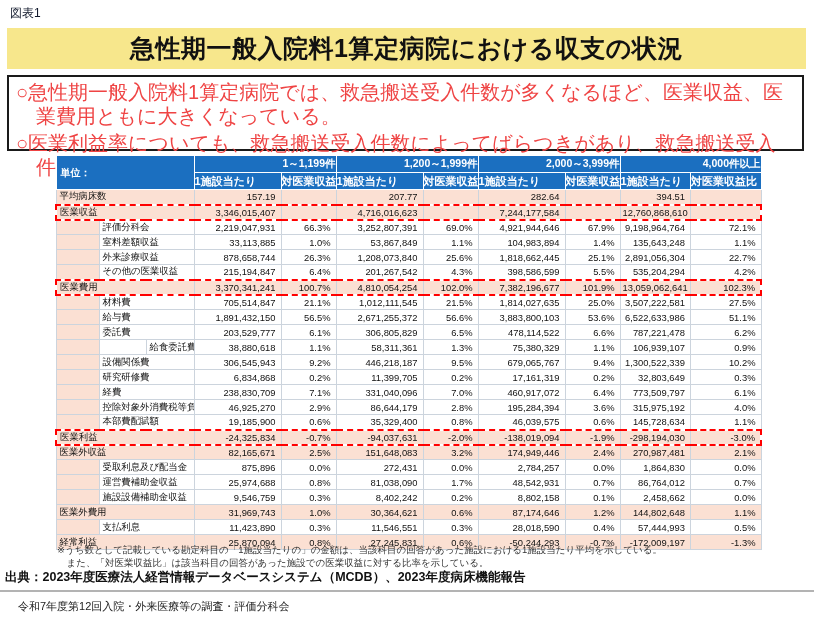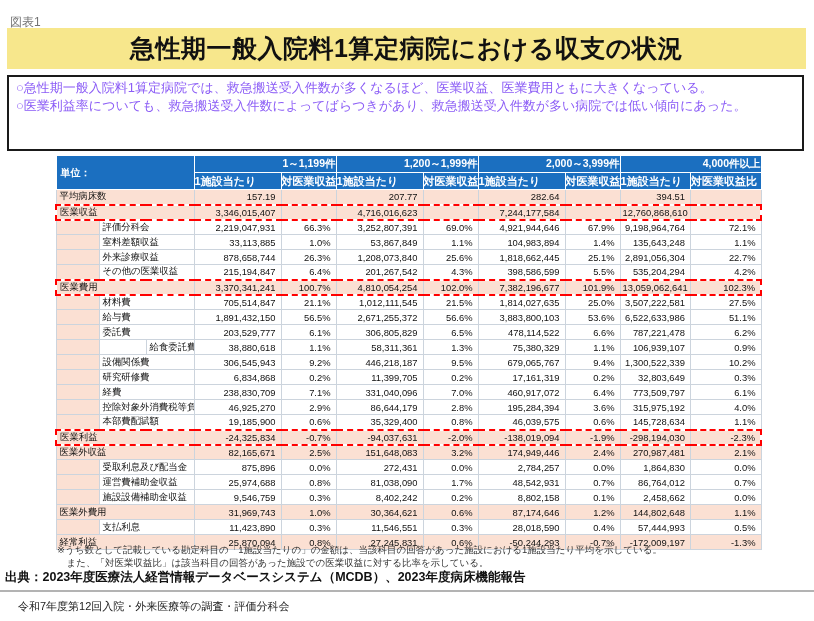--- a/index.html
+++ b/index.html
@@ -7,29 +7,29 @@
     --pink:#fbe0d3;
     --yellow:#f7e78c;
     --red:#ff0000;
     --grid:#ccd4dd;
   }
   *{margin:0;padding:0;box-sizing:border-box;}
   html,body{background:#fff;}
   body{font-family:"Liberation Sans","DejaVu Sans",sans-serif;color:#111;}
   .page{position:relative;width:814px;height:621px;background:#fff;overflow:hidden;}
 
-  .fig-label{position:absolute;left:10px;top:14px;font-size:12px;color:#737373;}
+  .fig-label{position:absolute;left:10px;top:5px;font-size:12px;color:#0f172a;}
 
   .title-bar{position:absolute;left:7px;top:28px;width:799px;height:41px;
     background:var(--yellow);display:flex;align-items:center;justify-content:center;}
   .title-bar span{font-size:25px;font-weight:700;color:#111;letter-spacing:0.5px;}
 
   .summary-box{position:absolute;left:7px;top:75px;width:797px;height:76px;
     border:2px solid #1a1a1a;background:#fff;padding:3px 7px;}
-  .summary-box p{font-size:13px;line-height:1.22;padding-left:1em;text-indent:-1em;margin-bottom:2px;color:#8b5cf6;}
+  .summary-box p{font-size:20px;line-height:1.22;padding-left:1em;text-indent:-1em;margin-bottom:2px;color:#ef4444;}
 
   .tablewrap{position:absolute;left:55px;top:155px;}
   table{border-collapse:collapse;table-layout:fixed;width:707px;}
   thead tr{height:17px;}
   tbody tr{height:15px;}
   th{background:var(--blue);color:#fff;border:1px solid #fff;font-weight:700;
      overflow:hidden;white-space:nowrap;}
   th.unit{text-align:left;padding-left:4px;font-size:10px;}
   th.group{text-align:right;font-size:10.5px;}
   th.sub{text-align:left;padding-right:3px;font-size:11px;margin-top:32px;}
@@ -289,21 +289,21 @@
           </tr>
           <tr class="pink redbox">
             <td class="lbl" colspan="3">医業利益</td>
             <td class="num">-24,325,834</td>
             <td class="num">-0.7%</td>
             <td class="num">-94,037,631</td>
             <td class="num">-2.0%</td>
             <td class="num">-138,019,094</td>
             <td class="num">-1.9%</td>
             <td class="num">-298,194,030</td>
-            <td class="num">-2.3%</td>
+            <td class="num">-3.0%</td>
           </tr>
           <tr class="pink">
             <td class="lbl" colspan="3">医業外収益</td>
             <td class="num">82,165,671</td>
             <td class="num">2.5%</td>
             <td class="num">151,648,083</td>
             <td class="num">3.2%</td>
             <td class="num">174,949,446</td>
             <td class="num">2.4%</td>
             <td class="num">270,987,481</td>

